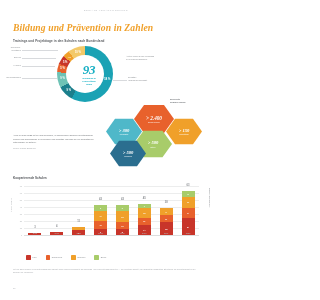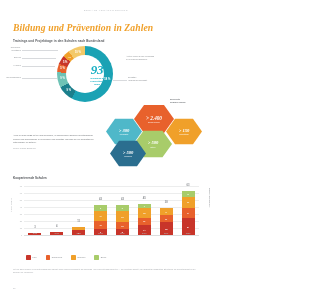--- a/index.html
+++ b/index.html
@@ -37,21 +37,21 @@
   
   .donut-wrap{position:absolute;left:57px;top:46px;width:56px;height:56px;}
   .donut{
     position:absolute;inset:0;border-radius:50%;
   }
   .donut-hole{
     position:absolute;left:9px;top:9px;width:38px;height:38px;
     border-radius:50%;background:#fff;
   }
   .donut-center{
-    position:absolute;left:12px;top:18px;width:56px;text-align:center;
+    position:absolute;left:4px;top:18px;width:56px;text-align:center;
   }
   .donut-num{
     font-family:"Liberation Serif", serif;font-style:italic;font-weight:700;
     font-size:13px;line-height:12px;color:#19b0c4;letter-spacing:-.2px;
   }
   .donut-cap{
     margin-top:1px;font-size:2.5px;line-height:3.1px;font-weight:700;color:#19b0c4;
   }
   
   .slice-lab{position:absolute;font-size:2.6px;font-weight:700;color:#fff;}

